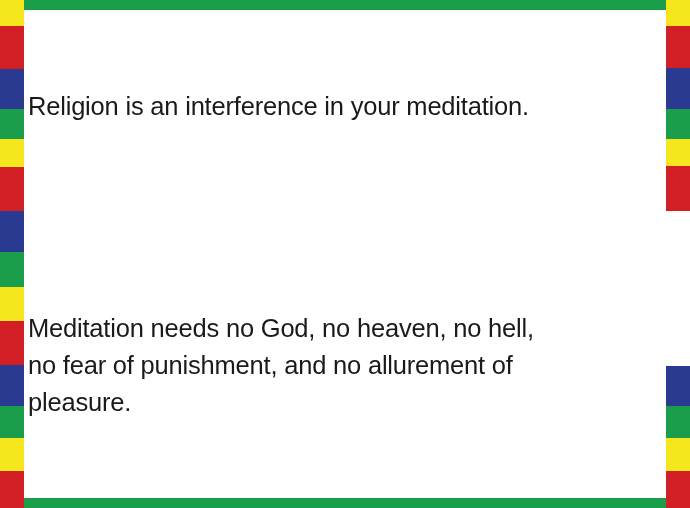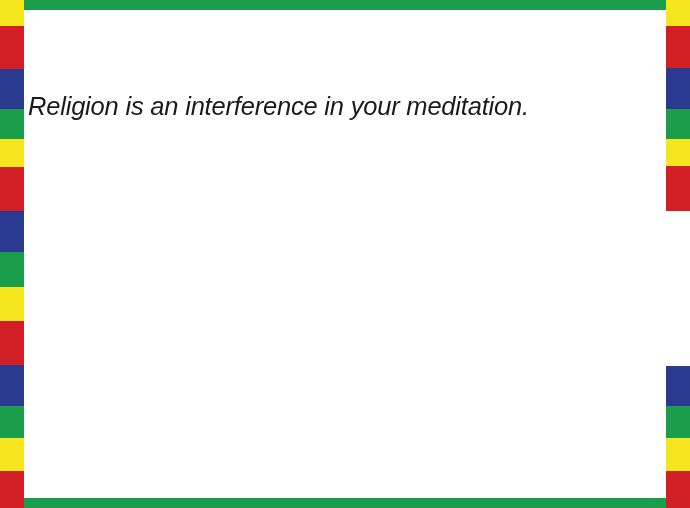--- a/index.html
+++ b/index.html
@@ -7,21 +7,20 @@
     padding: 0;
     background: #ffffff;
   }
   #page {
     position: relative;
     width: 690px;
     height: 508px;
     background: #7dd3fc;
     overflow: hidden;
     font-family: "Liberation Sans", sans-serif;
-    font-style: italic;
   }
 
   
   .edge-strip {
     position: absolute;
   }
   .edge-top {
     left: 0;
     top: 0;
     width: 690px;
@@ -110,20 +109,23 @@
       <div class="seg" style="background: rgb(43, 58, 145); height: 44px;"></div>
       <div class="seg" style="background: rgb(26, 158, 75); height: 34px;"></div>
       <div class="seg" style="background: rgb(245, 230, 30); height: 36px;"></div>
       <div class="seg" style="background: rgb(210, 31, 38); height: 40px;"></div>
     </div>
 
   <div class="quote-area">
     <div class="quote-block">
       <p class="para">Religion is an interference in your meditation.</p>
       <div class="spacer"></div>
+      <p class="para">Meditation needs no God, no heaven, no hell,
+no fear of punishment, and no allurement of
+pleasure.</p>
       <div class="spacer"></div>
       
       
       
     </div>
   </div>
 
 </div>
 
 </body></html>

